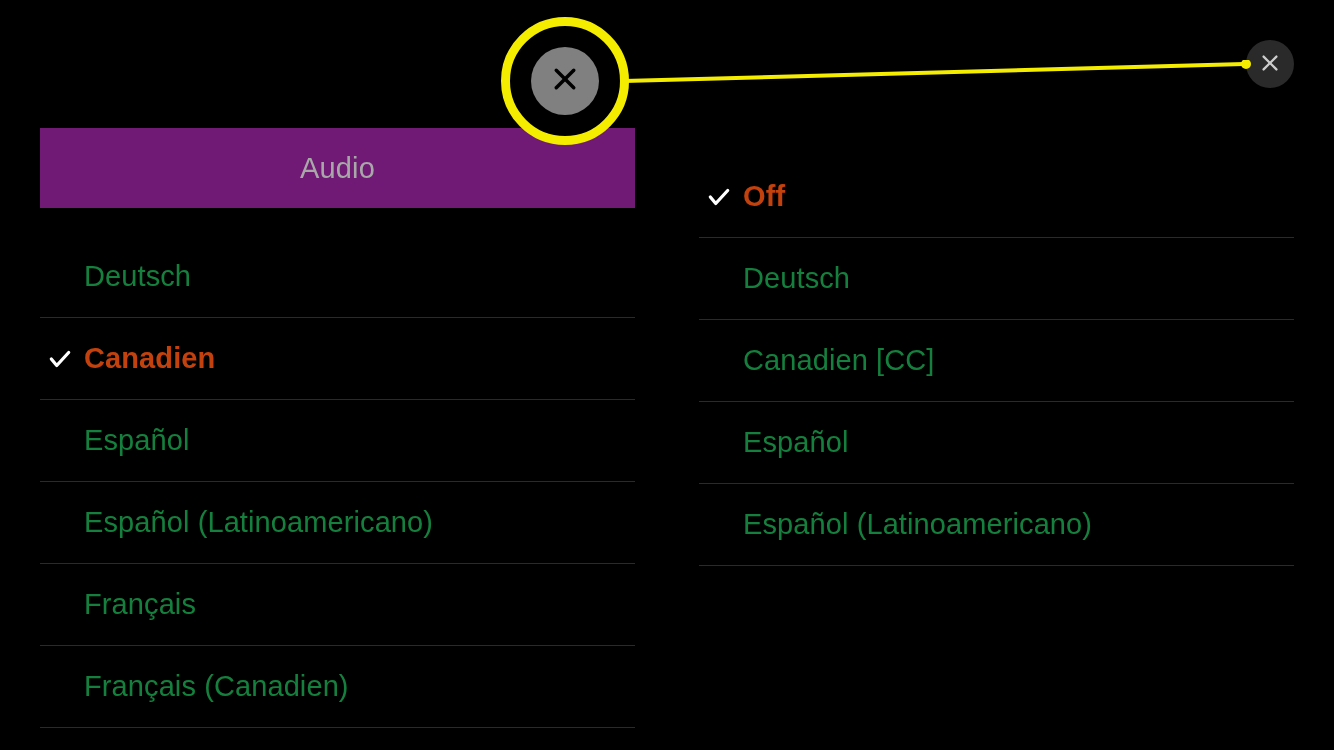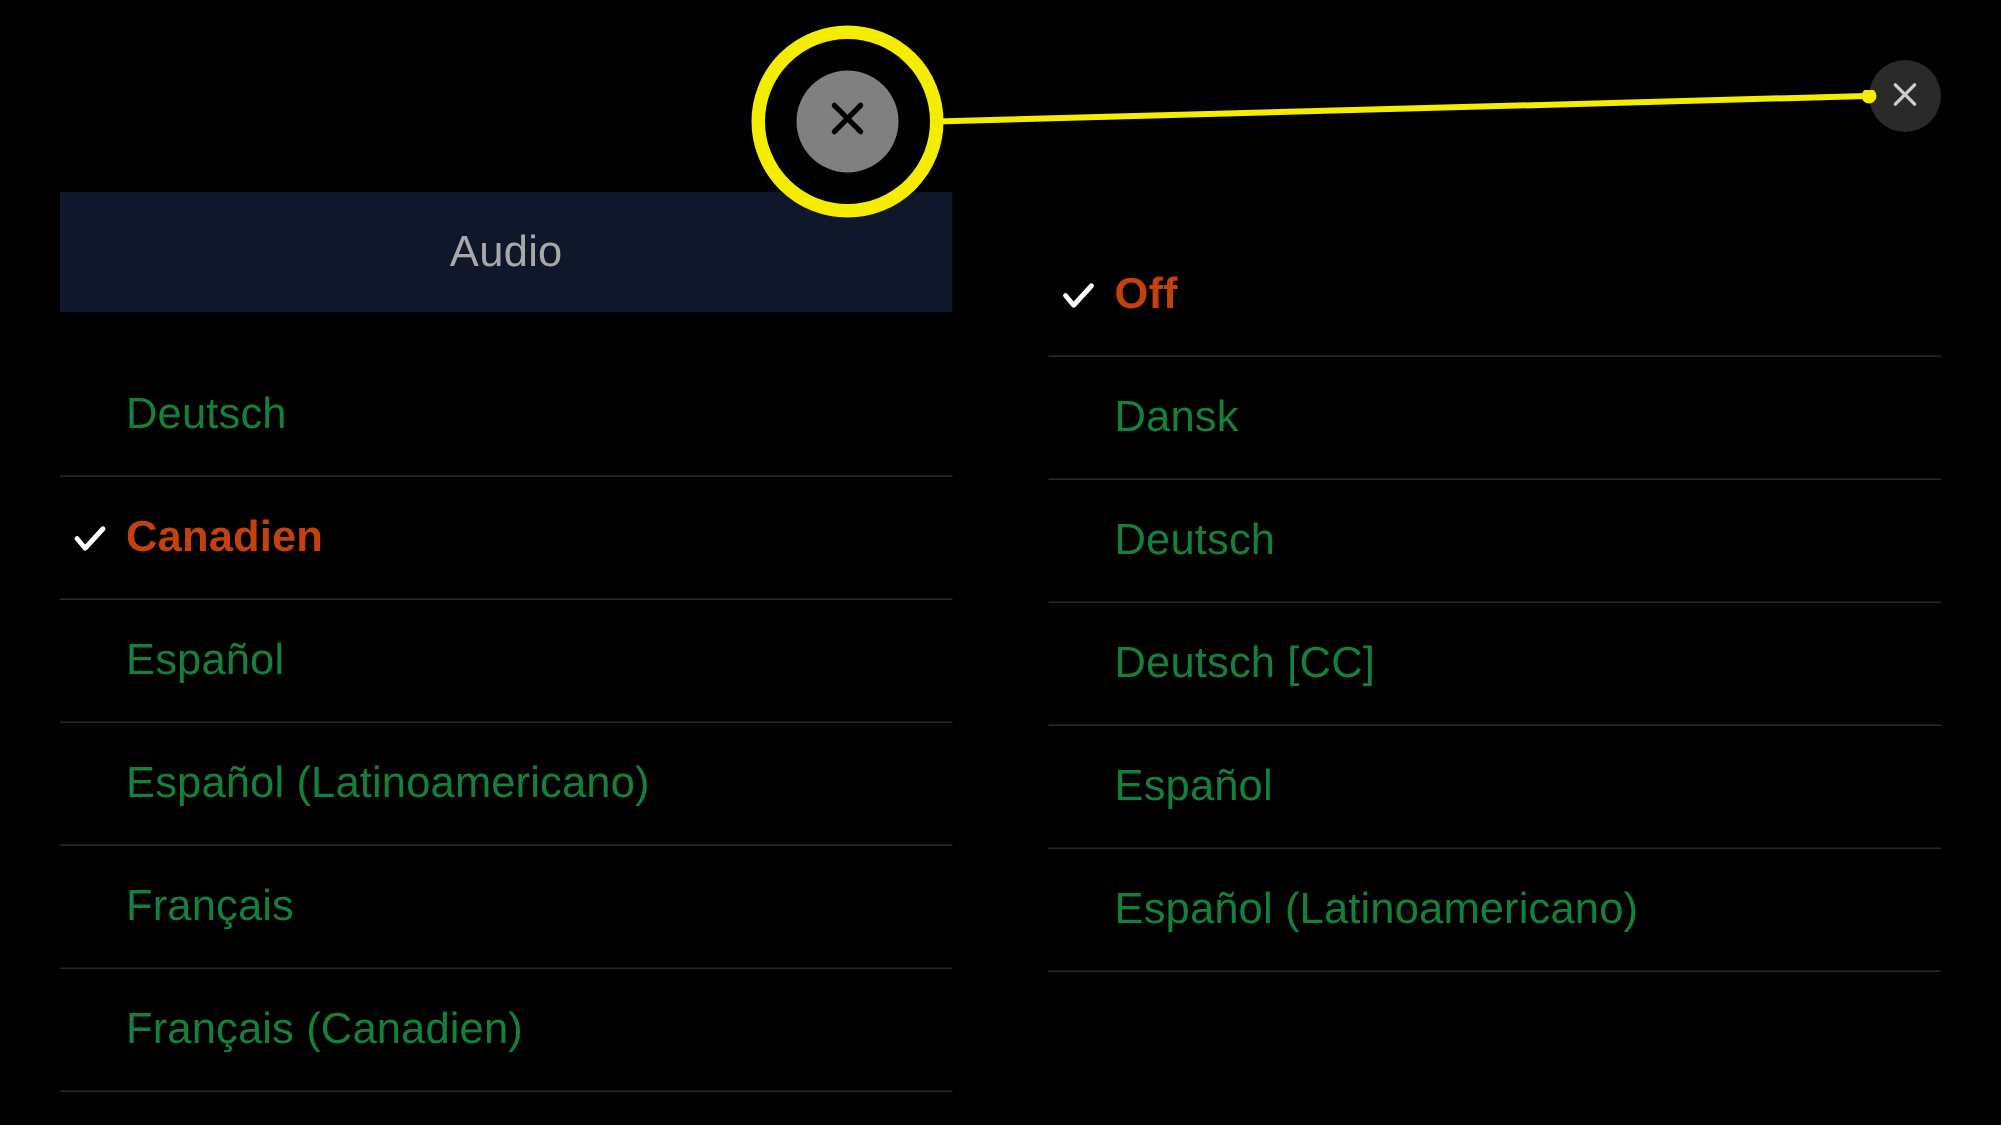--- a/index.html
+++ b/index.html
@@ -62,21 +62,21 @@
       top: 128px;
       left: 40px;
       right: 40px;
       bottom: 0;
       display: flex;
       gap: 64px;
     }
     .column { flex: 1; display: flex; flex-direction: column; }
     .col-header {
       height: 80px;
-      background: #0f172a;
+      background: #701a75;
       display: flex;
       align-items: center;
       justify-content: center;
       color: #a8a8a8;
       font-size: 29px;
       font-weight: 400;
       letter-spacing: 0.2px;
     }
     .options { margin-top: 28px; }
     .option {
@@ -171,27 +171,24 @@
     <div class="options" id="subtitles-options">
         <div class="option selected">
           <span class="check">
             <svg viewBox="0 0 24 24" fill="none" stroke="#fff" stroke-width="3" stroke-linecap="round" stroke-linejoin="round">
               <polyline points="4 12 9 18 20 6"></polyline>
             </svg>
           </span>
           <span class="label">Off</span>
         </div>
         <div class="option">
-          <span class="label">Dansk</span>
-        </div>
-        <div class="option">
           <span class="label">Deutsch</span>
         </div>
         <div class="option">
-          <span class="label">Deutsch [CC]</span>
+          <span class="label">Canadien [CC]</span>
         </div>
         <div class="option">
           <span class="label">Español</span>
         </div>
         <div class="option">
           <span class="label">Español (Latinoamericano)</span>
         </div>
       </div>
   </div>
 </div>

